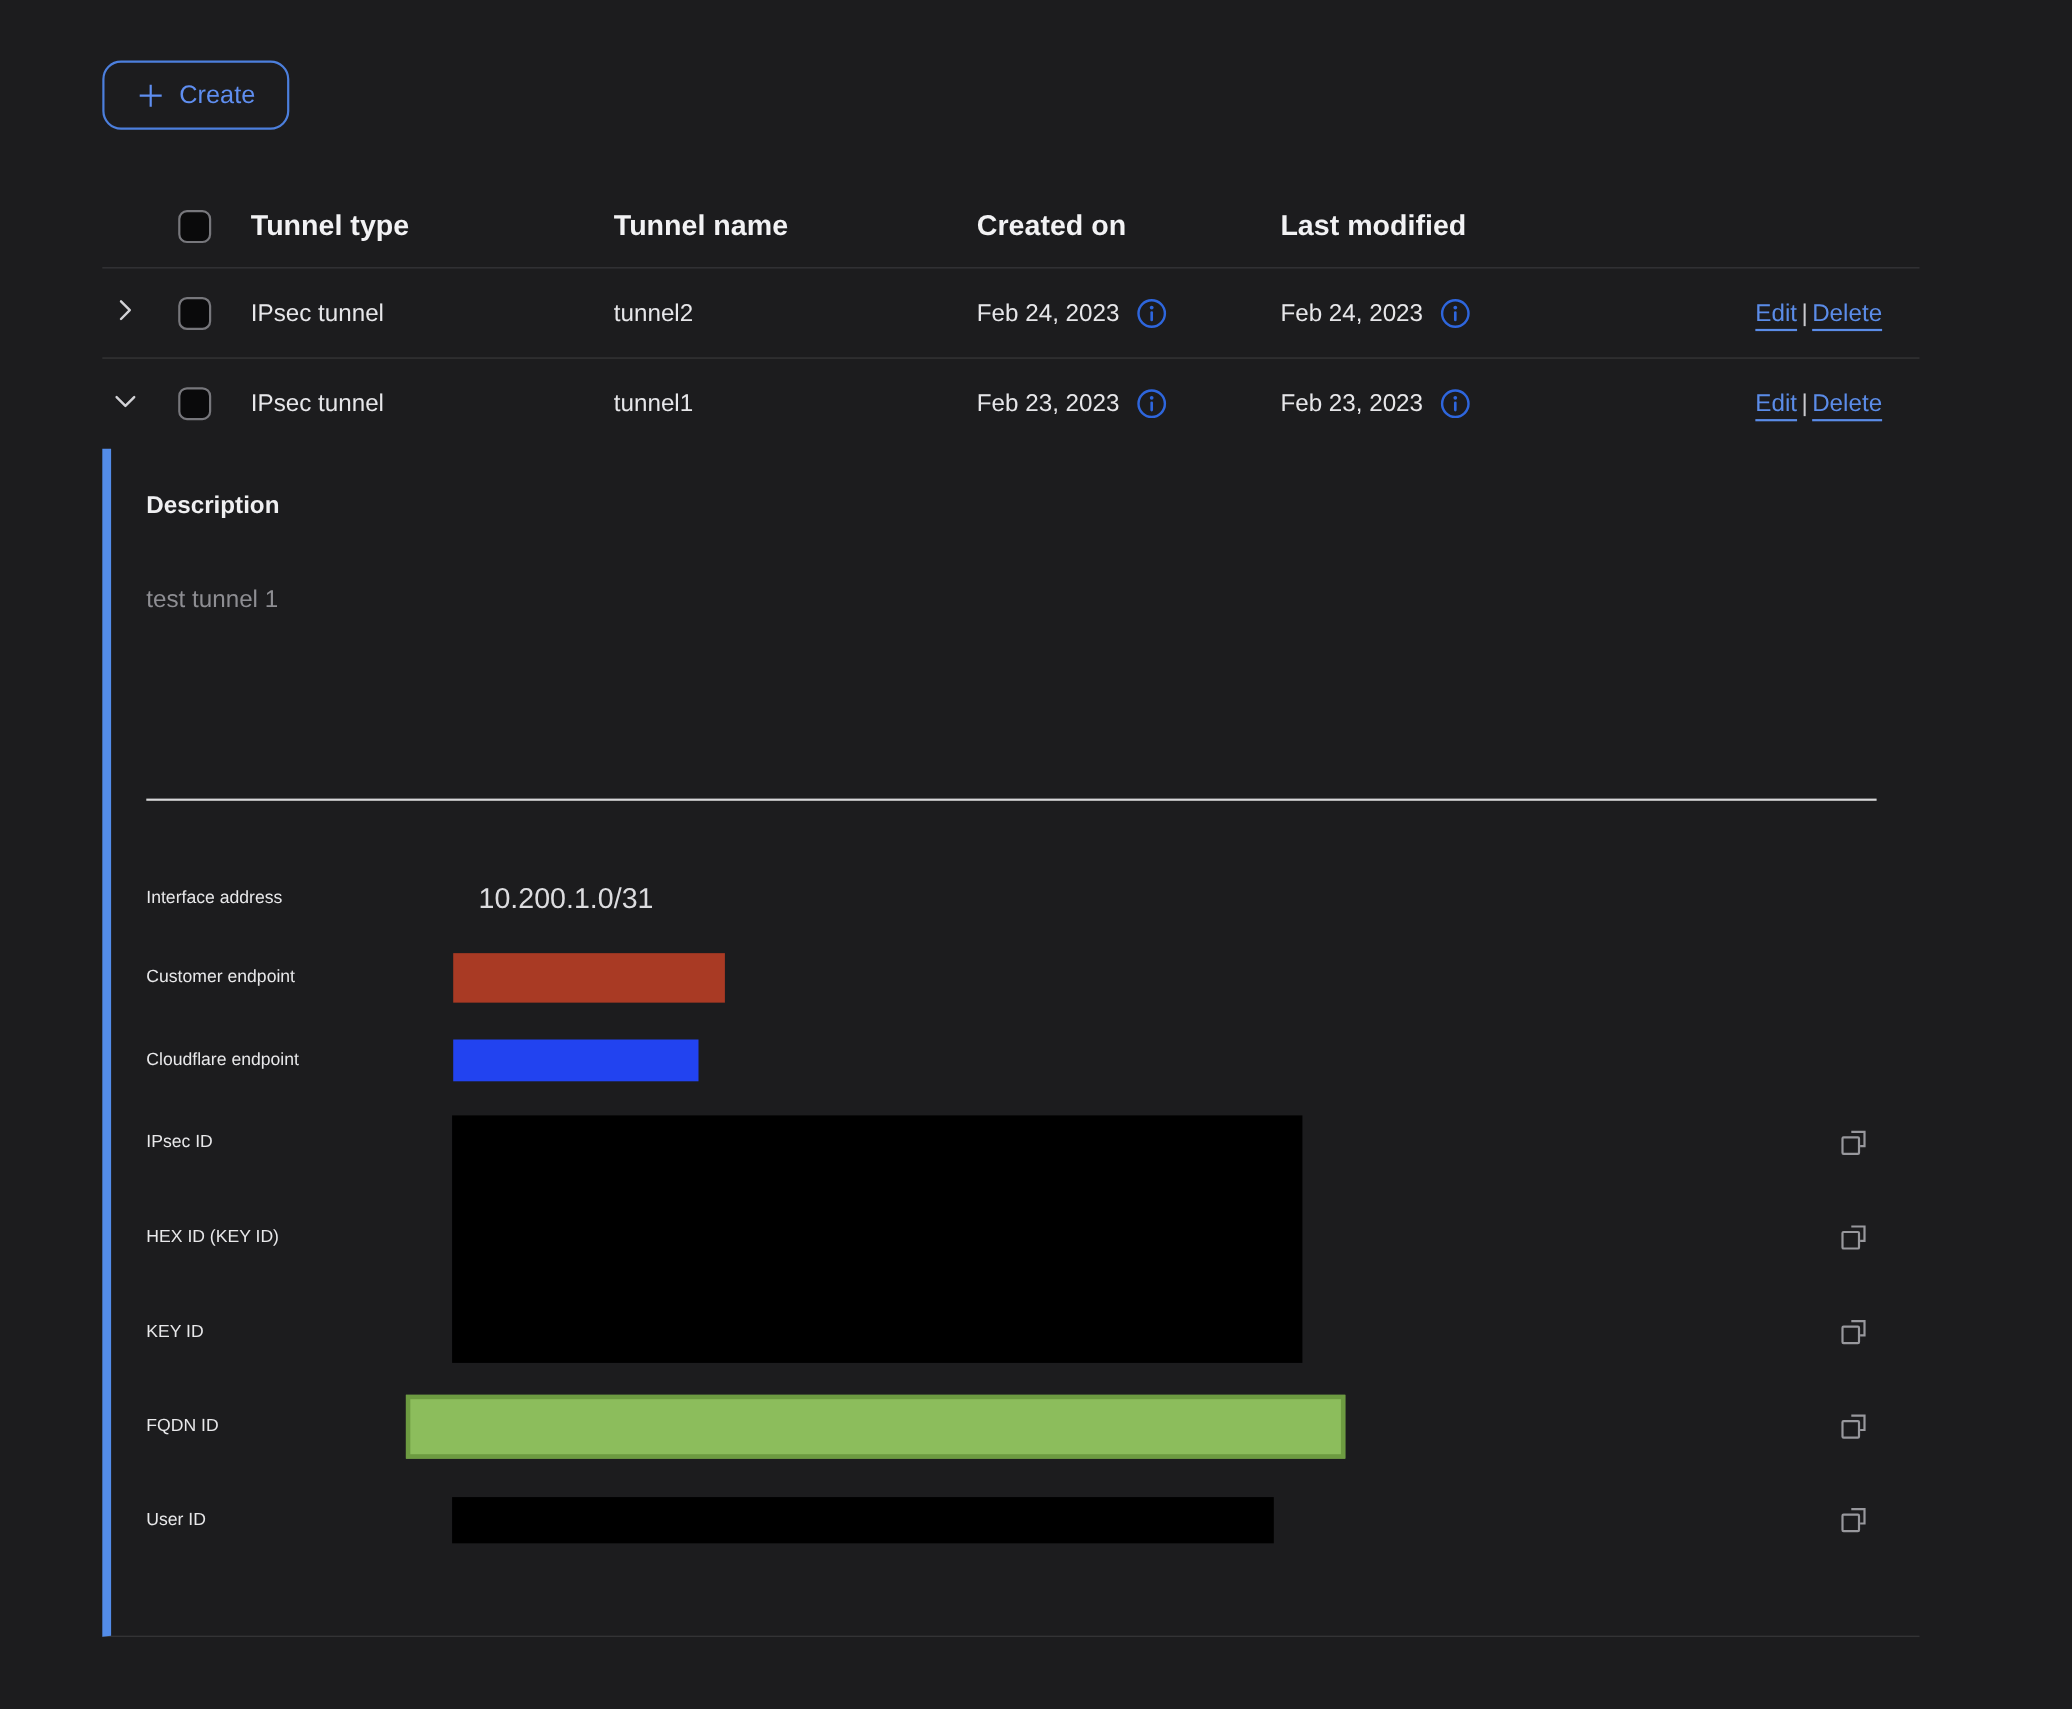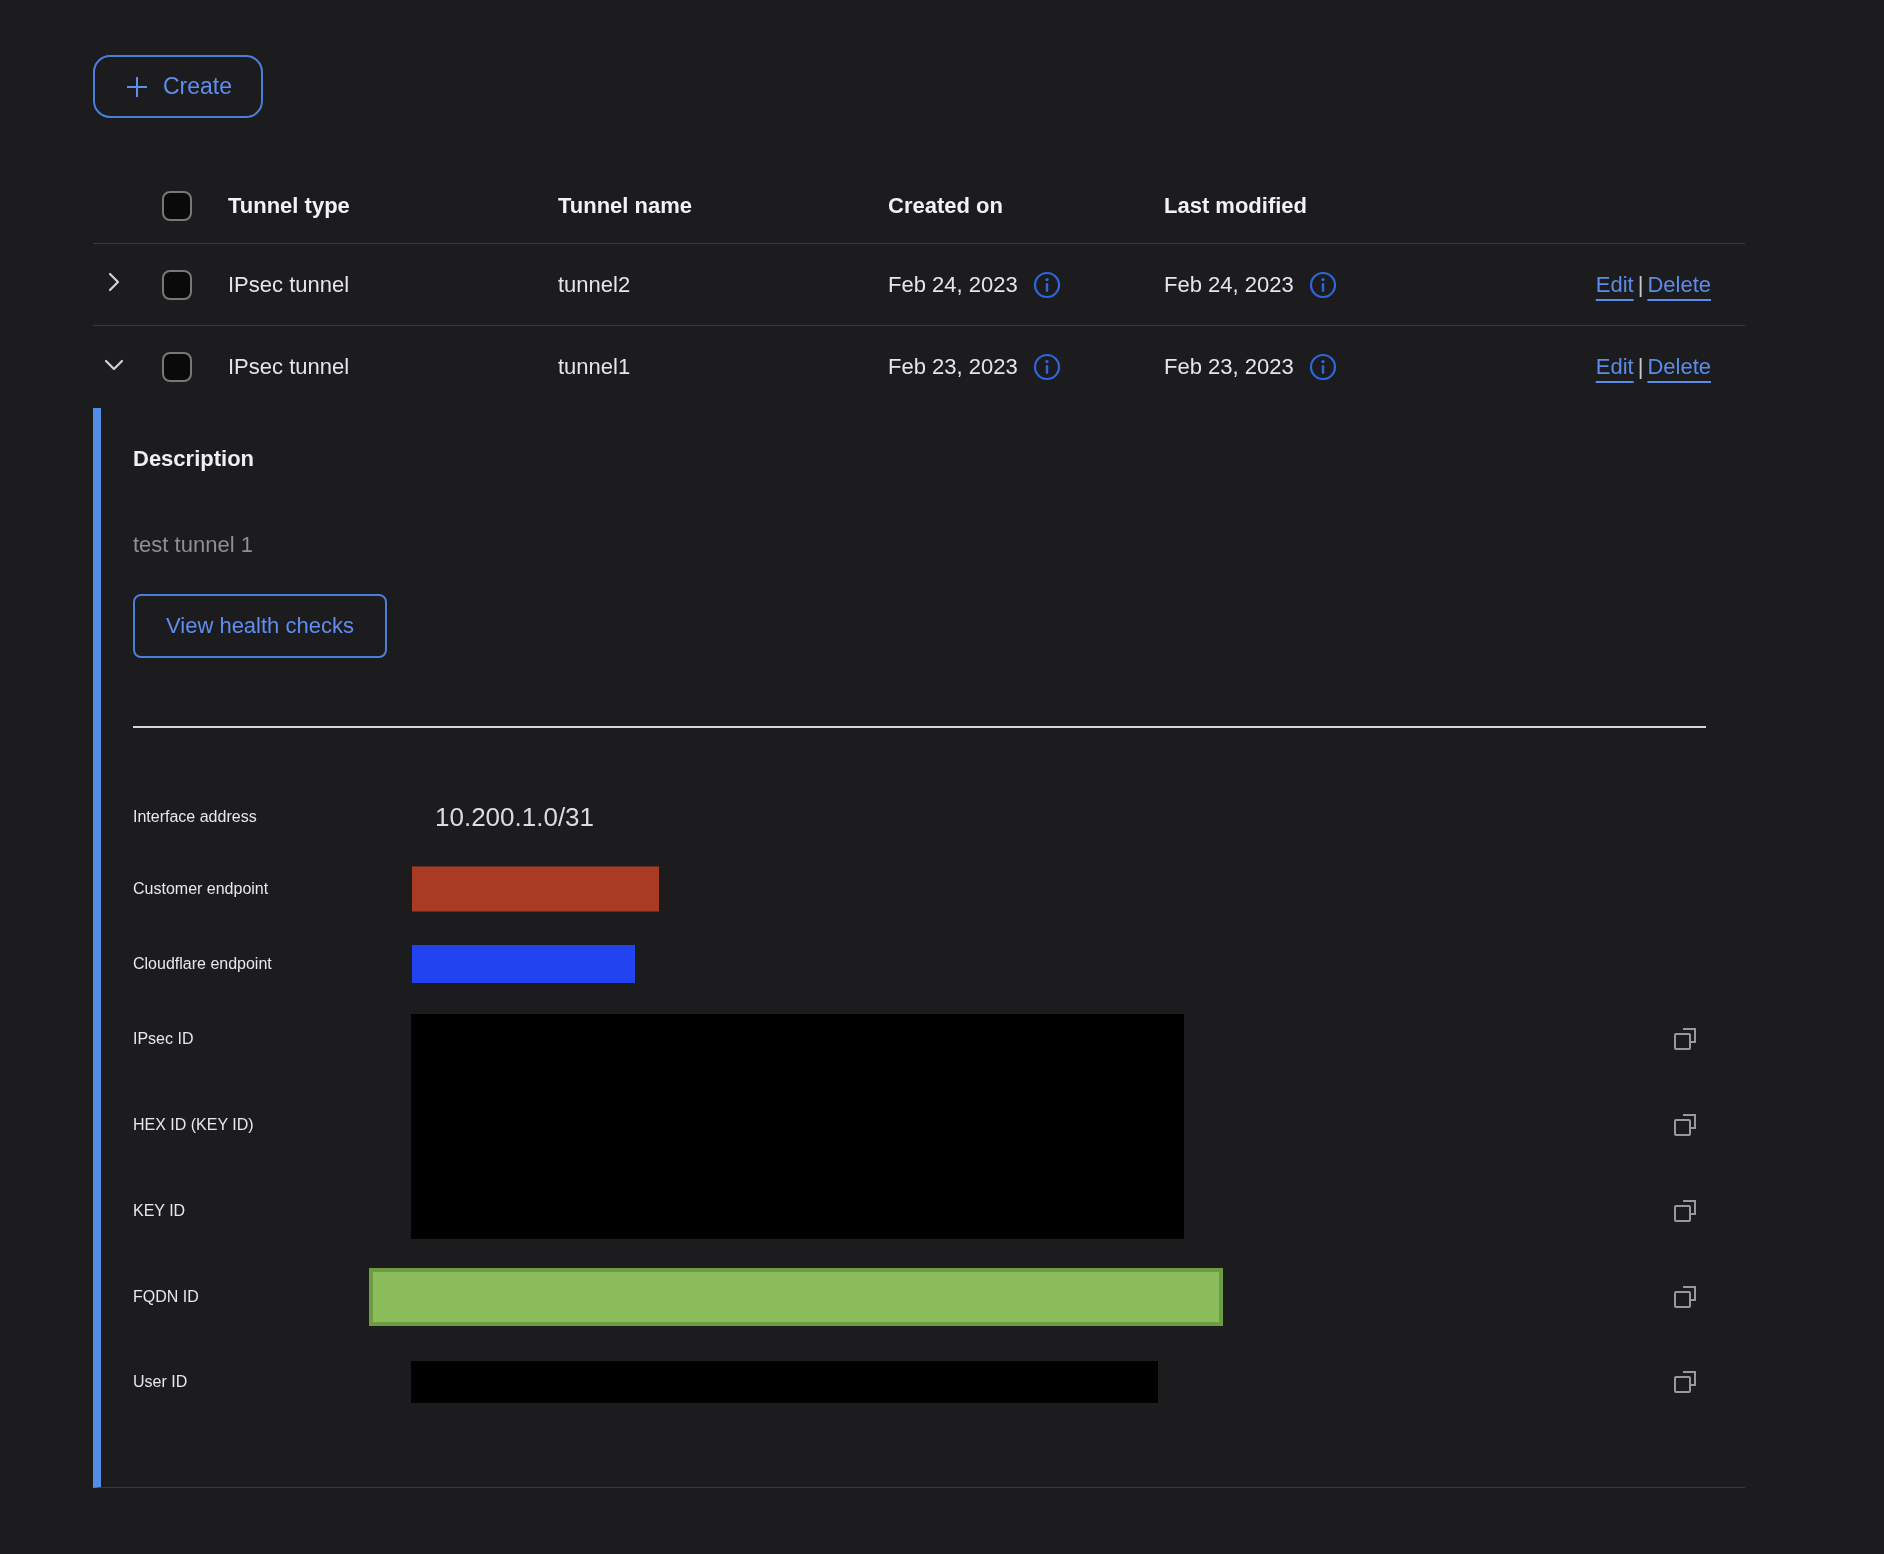--- a/index.html
+++ b/index.html
@@ -24,21 +24,21 @@
   .create-btn svg { display: block; }
 
   
   .table { margin-top: 50px; width: 1652px; }
   .grid-row {
     display: grid;
     grid-template-columns: 69px 66px 330px 330px 276px 310px 1fr;
     align-items: center;
   }
   .thead { height: 76px; border-bottom: 1px solid #3a3a3c; }
-  .th { font-weight: 700; font-size: 22px; color: #f2f2f4; }
+  .th { font-weight: 700; font-size: 26px; color: #f2f2f4; }
   .trow { height: 82px; font-size: 22px; color: #e6e6e9; }
   .trow.bordered { border-bottom: 1px solid #3a3a3c; }
   .checkbox {
     width: 30px; height: 30px; border-radius: 8px;
     border: 2px solid #77777c; background: #0a0a0b; cursor: pointer;
   }
   .chev { display: inline-flex; width: 28px; height: 28px; align-items: center; justify-content: center; cursor: pointer; margin-left: 7px; }
   .c-date { display: flex; align-items: center; gap: 15px; }
   .info-i { display: inline-flex; cursor: pointer; }
   .c-actions { display: flex; justify-content: flex-end; align-items: center; gap: 4px; padding-right: 34px; font-size: 22px; }
@@ -179,21 +179,20 @@
         <a>Edit</a>
         <span class="sep">|</span>
         <a>Delete</a>
       </div>
     </div>
 
     <div class="panel">
 
       <div class="abs desc-label">Description</div>
       <div class="abs desc-value">test tunnel 1</div>
-      <button class="abs health-btn">View health checks</button>
       <div class="abs panel-divider"></div>
 
       <div class="abs dt-label" style="top:409px">Interface address</div>
       <div class="abs dt-label" style="top:481px">Customer endpoint</div>
       <div class="abs dt-label" style="top:556px">Cloudflare endpoint</div>
       <div class="abs dt-label" style="top:631px">IPsec ID</div>
       <div class="abs dt-label" style="top:717px">HEX ID (KEY ID)</div>
       <div class="abs dt-label" style="top:803px">KEY ID</div>
       <div class="abs dt-label" style="top:889px">FQDN ID</div>
       <div class="abs dt-label" style="top:974px">User ID</div>

